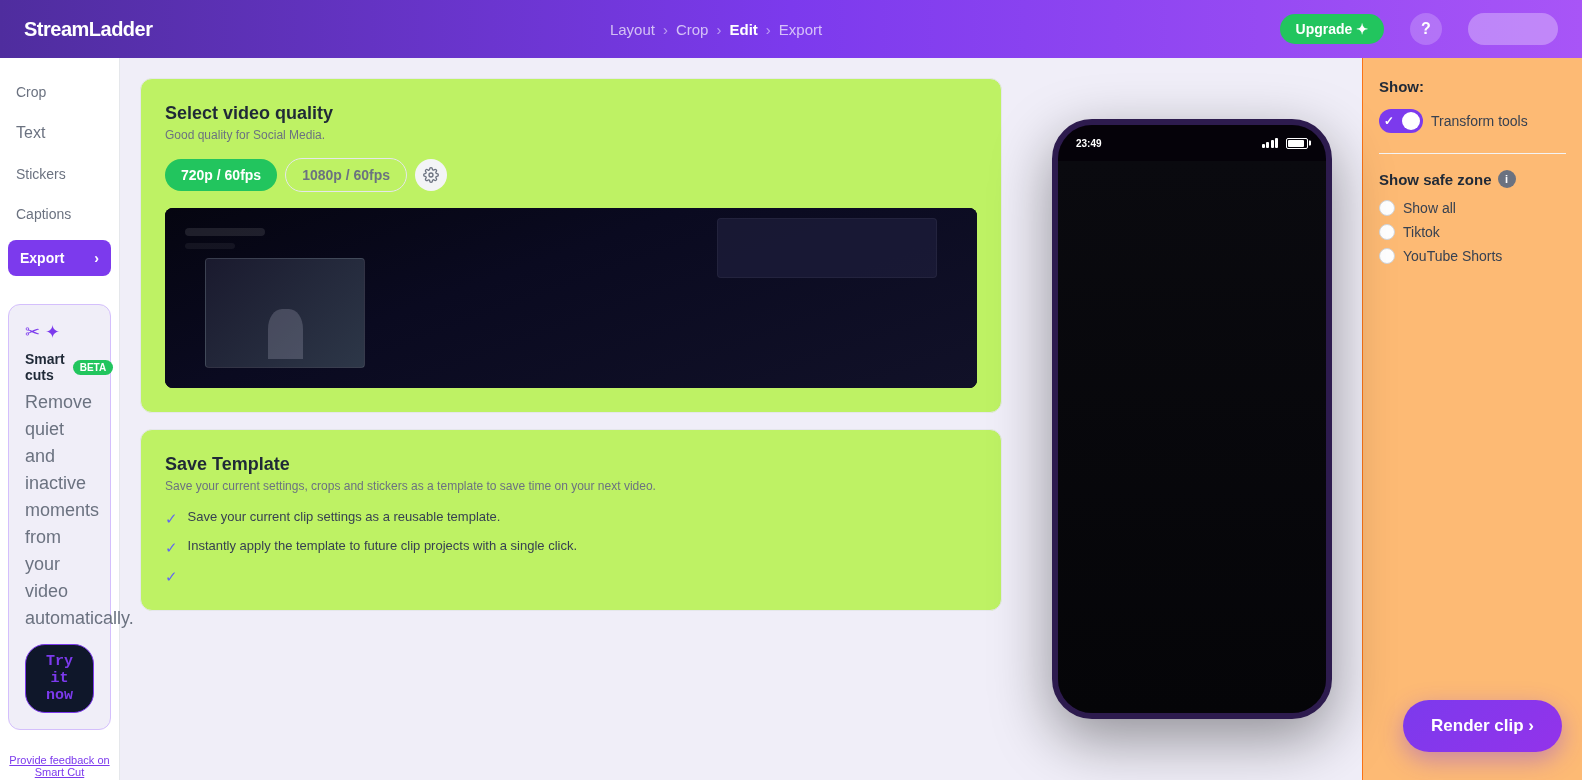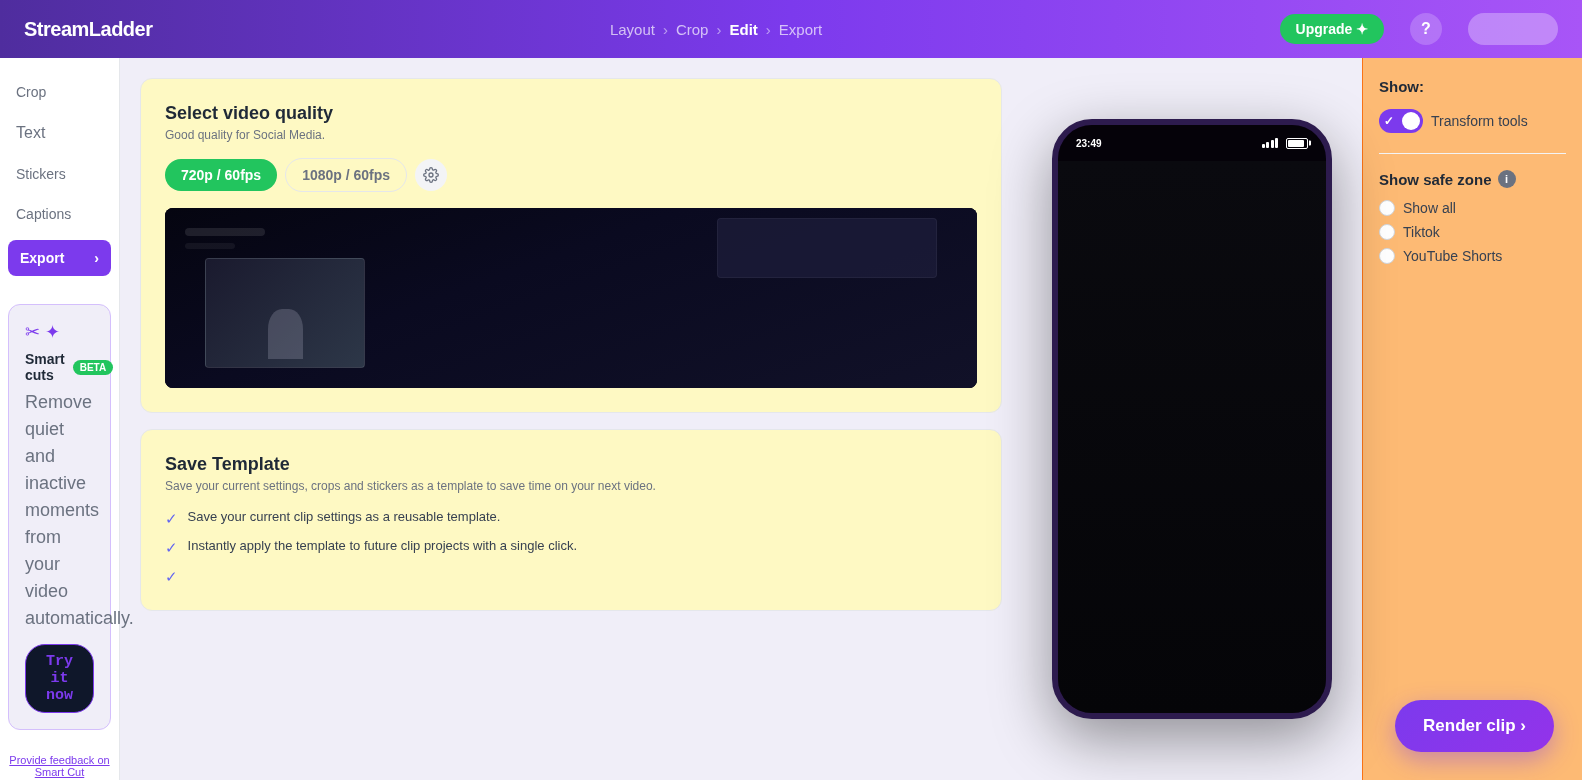--- a/index.html
+++ b/index.html
@@ -165,21 +165,21 @@
     .center-content {
       flex: 1;
       padding: 20px;
       overflow-y: auto;
       display: flex;
       flex-direction: column;
       gap: 16px;
     }
 
     .card {
-      background: #fef9c3;
+      background: #bef264;
       border-radius: 12px;
       padding: 24px;
       border: 1px solid #e5e7eb;
     }
     .card-title {
       font-size: 18px;
       font-weight: 700;
       color: #1f2937;
       margin-bottom: 4px;
     }
@@ -474,21 +474,21 @@
     .divider {
       height: 1px;
       background: #f3f4f6;
       margin: 16px 0;
     }
 
     
     .render-btn-wrapper {
       position: fixed;
       bottom: 28px;
-      right: 28px;
+      right: 20px;
     }
     .render-btn {
       background: linear-gradient(135deg, #7c3aed, #9333ea);
       color: white;
       border: none;
       border-radius: 30px;
       padding: 16px 28px;
       font-size: 17px;
       font-weight: 700;
       cursor: pointer;

